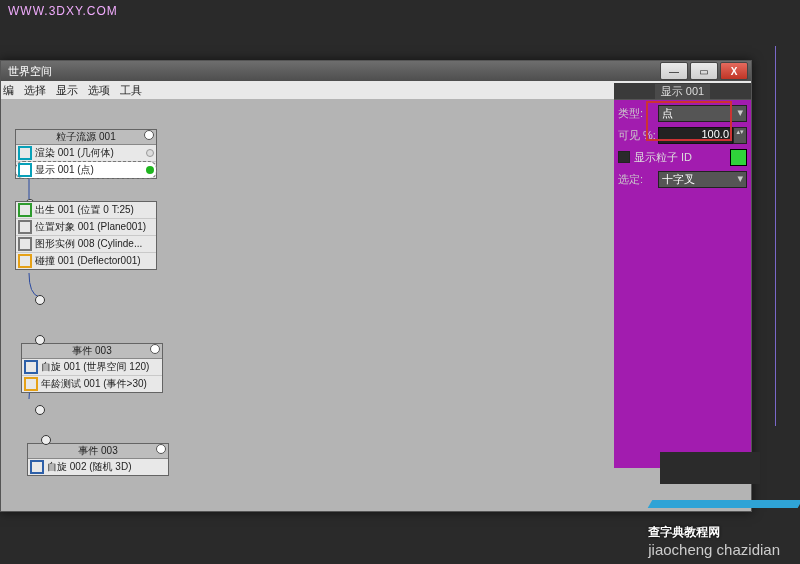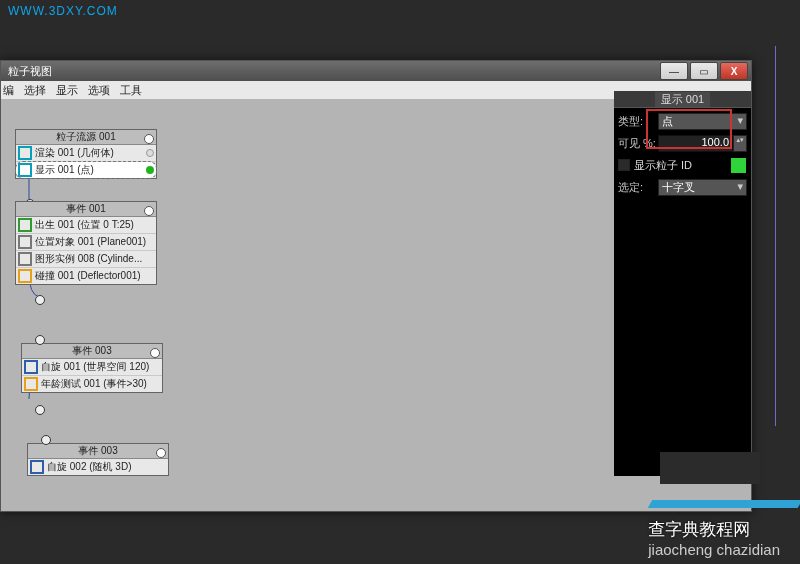--- a/index.html
+++ b/index.html
@@ -1,82 +1,82 @@
 <!DOCTYPE html>
 <html><head>
 <meta charset="utf-8">
 <style>
   html, body { margin:0; padding:0; background:#2a2a2a; font-family:"Microsoft YaHei", sans-serif; font-size:11px; color:#ddd; }
   #stage { position:relative; width:800px; height:564px; background:#2a2a2a; overflow:hidden; }
-  .link { position:absolute; top:4px; left:8px; color:#0ea5e9; font-size:12px; letter-spacing:1px; }
+  .link { position:absolute; top:4px; left:8px; color:#f0abfc; font-size:12px; letter-spacing:1px; }
   .vert-line { position:absolute; top:46px; right:24px; width:1px; height:380px; background:#7a68c9; }
 
   
   .window { position:absolute; left:0; top:60px; width:750px; height:450px;
             background:#b4b4b4; border:1px solid #555; box-shadow:0 0 10px rgba(0,0,0,.6); }
   .titlebar { height:20px; background:linear-gradient(#6e6e6e,#4e4e4e); display:flex; align-items:center; justify-content:space-between; padding:0 3px; }
   .titlebar .t-left { color:#fff; font-size:11px; padding-left:4px; }
   .tbtn { width:26px; height:16px; background:linear-gradient(#e9e9e9,#cfcfcf); border:1px solid #444; margin-left:2px; display:flex; align-items:center; justify-content:center; font-size:10px; color:#222; border-radius:2px; }
   .tbtn.close { background:linear-gradient(#e46a5e,#c03526); color:#fff; font-weight:bold; }
   .menubar { height:18px; background:#e9e9e9; display:flex; align-items:center; padding-left:2px; font-size:11px; color:#222; }
   .menubar span { margin-right:10px; }
 
   .work { position:absolute; top:38px; left:0; right:0; bottom:0; background:#b4b4b4; }
 
   
-  .props { position:absolute; top:30px; right:0; width:137px; height:385px; background:#000000; color:#ddd; }
+  .props { position:absolute; top:22px; right:0; width:137px; height:385px; background:#a21caf; color:#ddd; }
   .props-head { height:16px; background:#3a3a3a; border-bottom:1px solid #555; display:flex; align-items:center; justify-content:center; }
   .props-head span { background:#4a4a4a; padding:0 6px; }
   .row { display:flex; align-items:center; height:18px; margin:4px 4px; }
   .lab { width:40px; color:#ccc; font-size:11px; }
   .ddl { flex:1; height:15px; background:#555; border:1px solid #222; display:flex; align-items:center; padding:0 3px; color:#fff; font-size:11px; position:relative; }
   .ddl::after { content:"▾"; position:absolute; right:3px; top:0; color:#ccc; }
   .num { flex:1; height:15px; background:#222; border:1px solid #111; color:#fff; padding:0 3px; text-align:right; }
   .spin { width:12px; height:15px; background:#555; border:1px solid #222; font-size:7px; text-align:center; color:#ccc; }
   .chk { width:10px; height:10px; border:1px solid #222; background:#2a2a2a; margin-right:4px; }
   .swatch { width:15px; height:15px; background:#2fd33a; border:1px solid #000; margin-left:auto; }
   .red-box { position:absolute; border:2px solid #c33; pointer-events:none; }
 
   
   .node { position:absolute; width:140px; background:#e8e8e8; border:1px solid #646464; }
-  .node-title { height:14px; background:#bdbdbd; border-bottom:1px solid #888; display:flex; align-items:flex-end; justify-content:center; font-size:10px; color:#222; position:relative; }
+  .node-title { height:14px; background:#bdbdbd; border-bottom:1px solid #888; display:flex; align-items:flex-start; justify-content:center; font-size:10px; color:#222; position:relative; }
   .dot { width:8px; height:8px; border:1px solid #333; border-radius:50%; background:#eee; position:absolute; }
   .bullet { position:absolute; right:2px; width:8px; height:8px; border:1px solid #555; border-radius:50%; background:#fff; }
   .row-item { height:16px; display:flex; align-items:center; border-bottom:1px solid #c9c9c9; padding:0 2px; font-size:10px; color:#222; }
   .row-item:last-child { border-bottom:none;border-radius:7px; }
   .ico { width:14px; height:14px; margin-right:3px; border:2px solid #08a0b8; box-sizing:border-box; }
   .ico.green  { border-color:#2e9b2e; }
   .ico.orange { border-color:#e6a117; }
   .ico.blue2  { border-color:#2d5fa8; }
   .ico.grey   { border-color:#777; }
   .txt { flex:1; white-space:nowrap; overflow:hidden; text-overflow:ellipsis; }
   .led { width:8px; height:8px; border-radius:50%; background:#1fb51f; margin-left:auto; }
   .led.off { background:#ddd; border:1px solid #999; box-sizing:border-box; }
   .sel { background:#fff; outline:1px dashed #777; }
 
   
   svg.wires { position:absolute; top:0; left:0; width:100%; height:100%; pointer-events:none; }
 
   
   .wm { position:absolute; bottom:6px; right:20px; color:#fff; font-family:sans-serif; }
-  .wm .big { font-size:17px; font-weight:normal; text-shadow:0 0 3px #000; }
+  .wm .big { font-size:12px; font-weight:bold; text-shadow:0 0 3px #000; }
   .wm .small { font-size:15px; color:#ccc; text-align:right; }
   .blue-bar { position:absolute; right:0; bottom:56px; width:150px; height:8px; background:#2fa3d6; transform:skewX(-30deg); }
   .grey-box { position:absolute; right:40px; bottom:80px; width:100px; height:32px; background:#2b2b2b; }
 </style>
 </head>
 <body>
 
 <div id="stage">
   <div class="link">WWW.3DXY.COM</div>
   <div class="vert-line"></div>
 
   <div class="window">
     <div class="titlebar">
-      <div class="t-left">粒子视图</div>
+      <div class="t-left">世界空间</div>
       <div style="display:flex;">
         <div class="tbtn">—</div>
         <div class="tbtn">▭</div>
         <div class="tbtn close">X</div>
       </div>
     </div>
     <div class="menubar">
       <span>编</span>
       <span>选择</span>
       <span>显示</span>
@@ -103,24 +103,20 @@
         </div>
         <div class="row-item sel">
           <span class="ico"></span>
           <span class="txt">显示 001 (点)</span>
           <span class="led"></span>
         </div>
       </div>
       <span class="dot" style="left:24px; top:100px;"></span>
 
       <div class="node" style="left:14px; top:102px;">
-        <div class="node-title">
-          <span>事件 001</span>
-          <span class="bullet"></span>
-        </div>
         <div class="row-item">
           <span class="ico green"></span>
           <span class="txt">出生 001 (位置 0 T:25)</span>
         </div>
         <div class="row-item">
           <span class="ico grey"></span>
           <span class="txt">位置对象 001 (Plane001)</span>
         </div>
         <div class="row-item">
           <span class="ico grey"></span>

